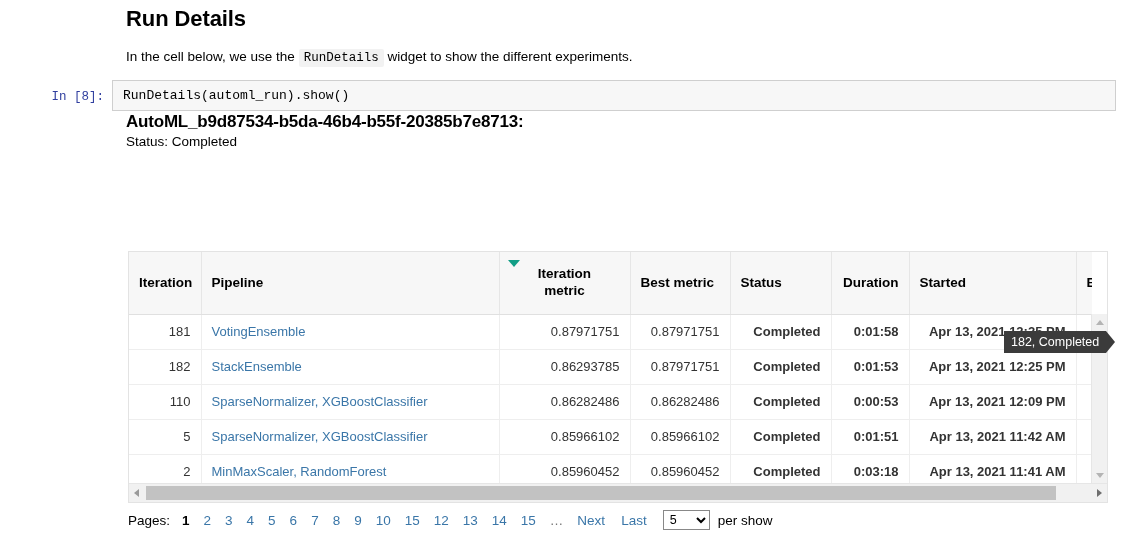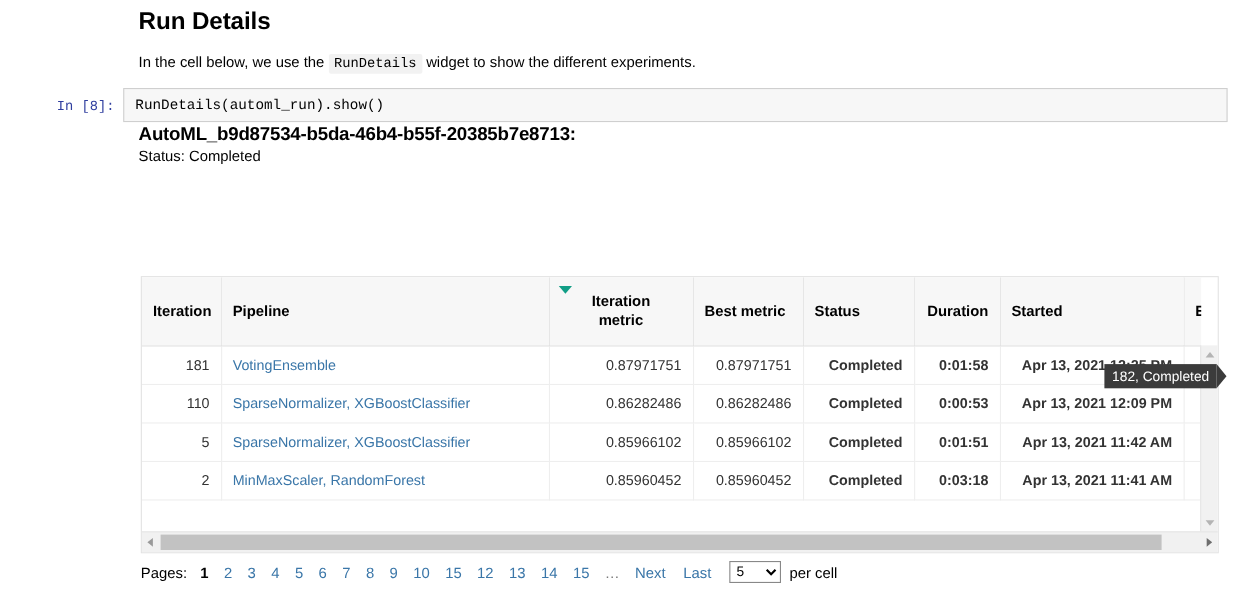--- a/index.html
+++ b/index.html
@@ -594,20 +594,30 @@
             <td class="t-iteration">181</td>
             <td class="t-pipeline"><a href="#">VotingEnsemble</a></td>
             <td class="t-itermetric">0.87971751</td>
             <td class="t-bestmetric">0.87971751</td>
             <td class="t-status">Completed</td>
             <td class="t-duration">0:01:58</td>
             <td class="t-started">Apr 13, 2021 12:25 PM</td>
             <td class="t-ended"></td>
           </tr>
           <tr>
+            <td class="t-iteration">182</td>
+            <td class="t-pipeline"><a href="#">StackEnsemble</a></td>
+            <td class="t-itermetric">0.86293785</td>
+            <td class="t-bestmetric">0.87971751</td>
+            <td class="t-status">Completed</td>
+            <td class="t-duration">0:01:53</td>
+            <td class="t-started">Apr 13, 2021 12:25 PM</td>
+            <td class="t-ended"></td>
+          </tr>
+          <tr>
             <td class="t-iteration">110</td>
             <td class="t-pipeline"><a href="#">SparseNormalizer, XGBoostClassifier</a></td>
             <td class="t-itermetric">0.86282486</td>
             <td class="t-bestmetric">0.86282486</td>
             <td class="t-status">Completed</td>
             <td class="t-duration">0:00:53</td>
             <td class="t-started">Apr 13, 2021 12:09 PM</td>
             <td class="t-ended"></td>
           </tr>
           <tr>
@@ -647,14 +657,14 @@
 </div>
 
 <div class="pager">
   <span class="pager-label">Pages:</span>
   <span class="current">1</span>
   <span id="page-links"><a href="#">2</a><a href="#">3</a><a href="#">4</a><a href="#">5</a><a href="#">6</a><a href="#">7</a><a href="#">8</a><a href="#">9</a><a href="#">10</a><a href="#">15</a><a href="#">12</a><a href="#">13</a><a href="#">14</a><a href="#">15</a></span>
   <span class="ellipsis">…</span>
   <a href="#" class="nav">Next</a>
   <a href="#" class="nav">Last</a>
   <select class="page-size" id="page-size"><option value="5">5</option><option value="10">10</option><option value="25">25</option><option value="50">50</option><option value="100">100</option></select>
-  <span>per cell</span>
+  <span>per show</span>
 </div>
 
 </body></html>

